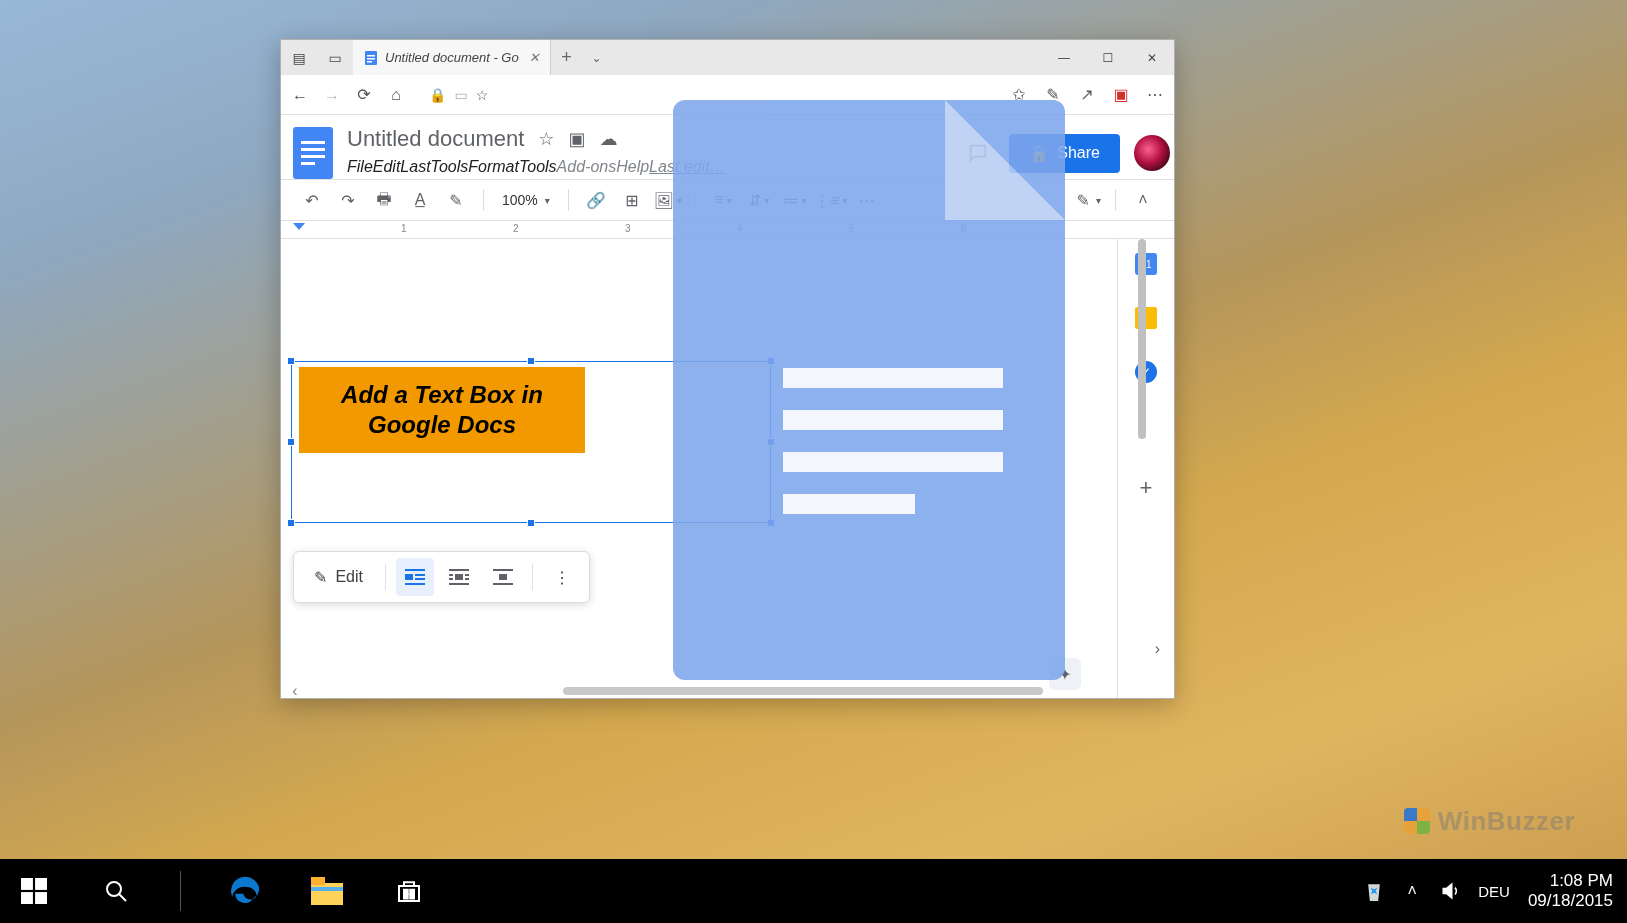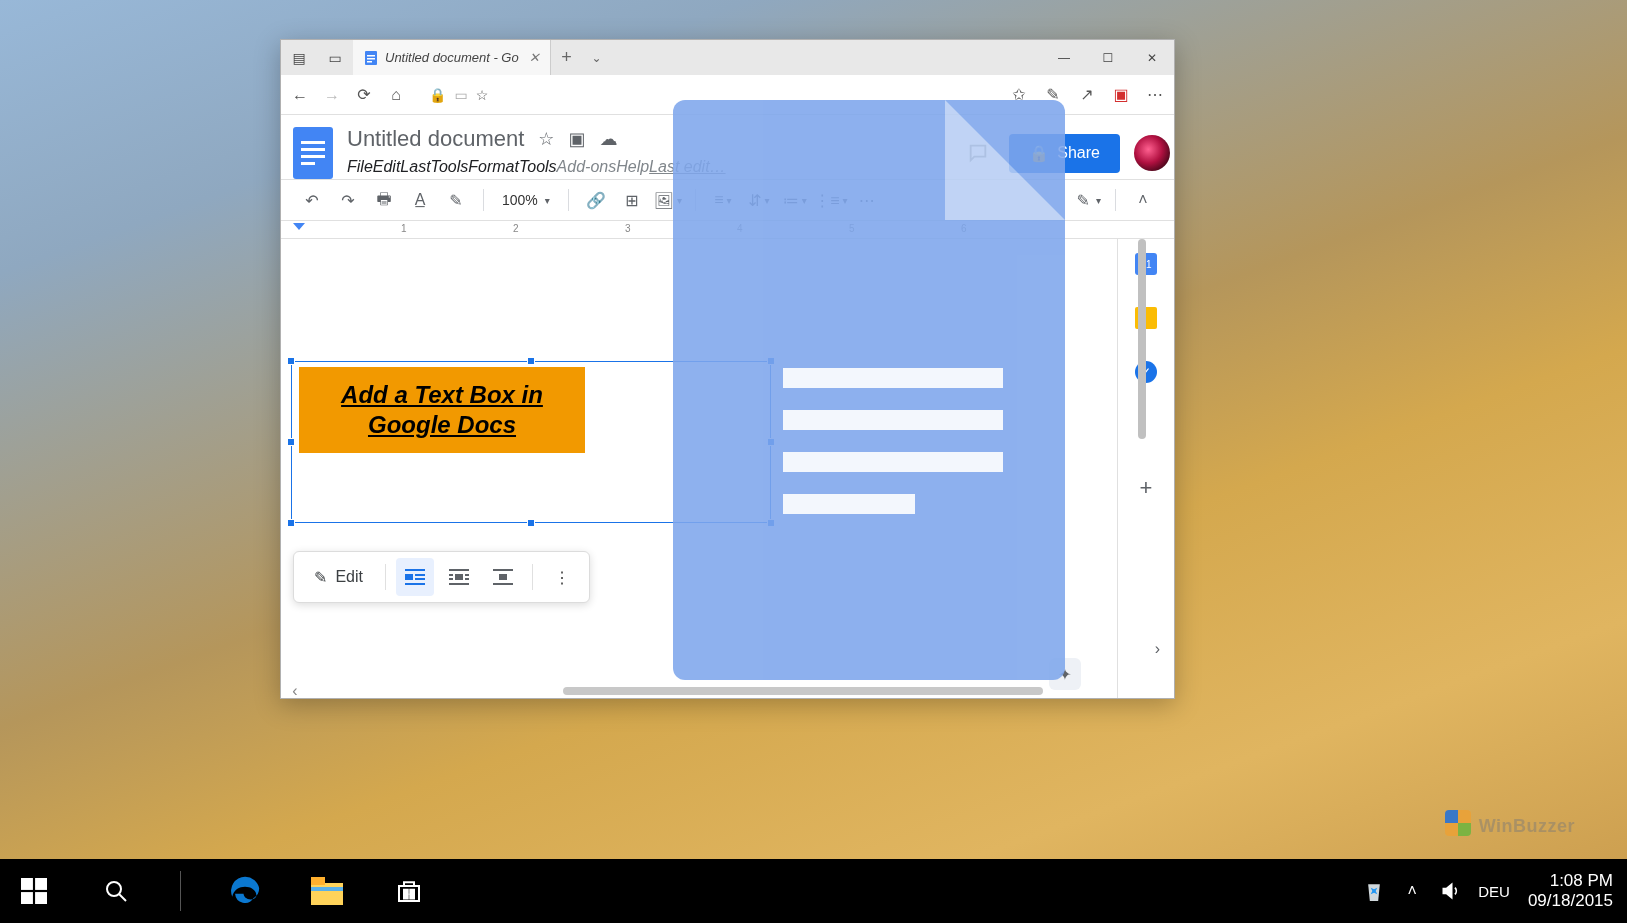--- a/index.html
+++ b/index.html
@@ -103,21 +103,20 @@
 }
 .handle { position:absolute; width:8px; height:8px; background:#1a73e8; border:1px solid #fff;}
 .h-tl{top:-5px;left:-5px;} .h-tm{top:-5px;left:50%;margin-left:-4px;} .h-tr{top:-5px;right:-5px;}
 .h-ml{top:50%;left:-5px;margin-top:-4px;} .h-mr{top:50%;right:-5px;margin-top:-4px;}
 .h-bl{bottom:-5px;left:-5px;} .h-bm{bottom:-5px;left:50%;margin-left:-4px;} .h-br{bottom:-5px;right:-5px;}
 .textbox {
   position:absolute; left:18px; top:128px; width:286px; height:86px;
   background:#f29900; display:flex; align-items:center; justify-content:center;
   font-size:24px; font-style:italic; font-weight:700; color:#000; text-align:center; line-height:1.25;
   padding: 4px 10px;
-  text-decoration: underline;
 }
 
 
 .img-toolbar {
   position:absolute; left:12px; top:312px; background:#fff; border:1px solid #dcdcdc; border-radius:6px;
   box-shadow:0 2px 8px rgba(0,0,0,.14); display:flex; align-items:center; padding:6px 8px; gap:6px;
 }
 .img-toolbar .btn { width:38px; height:38px; display:flex; align-items:center; justify-content:center; border-radius:4px; cursor:pointer; color:#444;}
 .img-toolbar .btn.active { background:#e8f0fe; color:#1a73e8;}
 .img-toolbar .editbtn { display:flex; align-items:center; gap:8px; padding:0 12px; font-size:16px; color:#3c4043; cursor:pointer;}
@@ -135,21 +134,21 @@
 }
 .big-docs-icon .lines { position:absolute; left:110px; top:268px; width:220px; }
 .big-docs-icon .lines div { height:20px; background:#fff; margin-bottom:22px; opacity:.9;}
 .big-docs-icon .lines div:last-child { width:60%; margin-bottom:0;}
 
 .explore { position:absolute; right:36px; bottom:8px; width:32px; height:32px; border-radius:6px; background:#eef1f6; display:flex; align-items:center; justify-content:center; color:#5f6368; cursor:pointer;}
 .hscroll { position:absolute; left:6px; right:0; bottom:0; height:14px; display:flex; align-items:center;}
 .hscroll .arrow { width:16px; text-align:center; color:#888; cursor:pointer;}
 .hscroll .thumb { margin-left:260px; width:480px; height:8px; background:#c8c8c8; border-radius:4px;}
 
-.watermark { position:absolute; right:52px; bottom:86px; font-size:18px; color:rgba(120,120,120,.45); font-weight:600; letter-spacing:.5px;}
+.watermark { position:absolute; right:52px; bottom:86px; font-size:26px; color:rgba(120,120,120,.45); font-weight:600; letter-spacing:.5px;}
 .watermark .logo { display:inline-block; width:26px; height:26px; margin-right:8px; vertical-align:-4px;
   background: conic-gradient(#e8a23a 0 25%, #7cb342 0 50%, #e8a23a 0 75%, #3a78c8 0 100%); border-radius:4px;}
 </style>
 </head>
 <body>
 
 <div class="desktop">
 
   <div class="browser">
 

